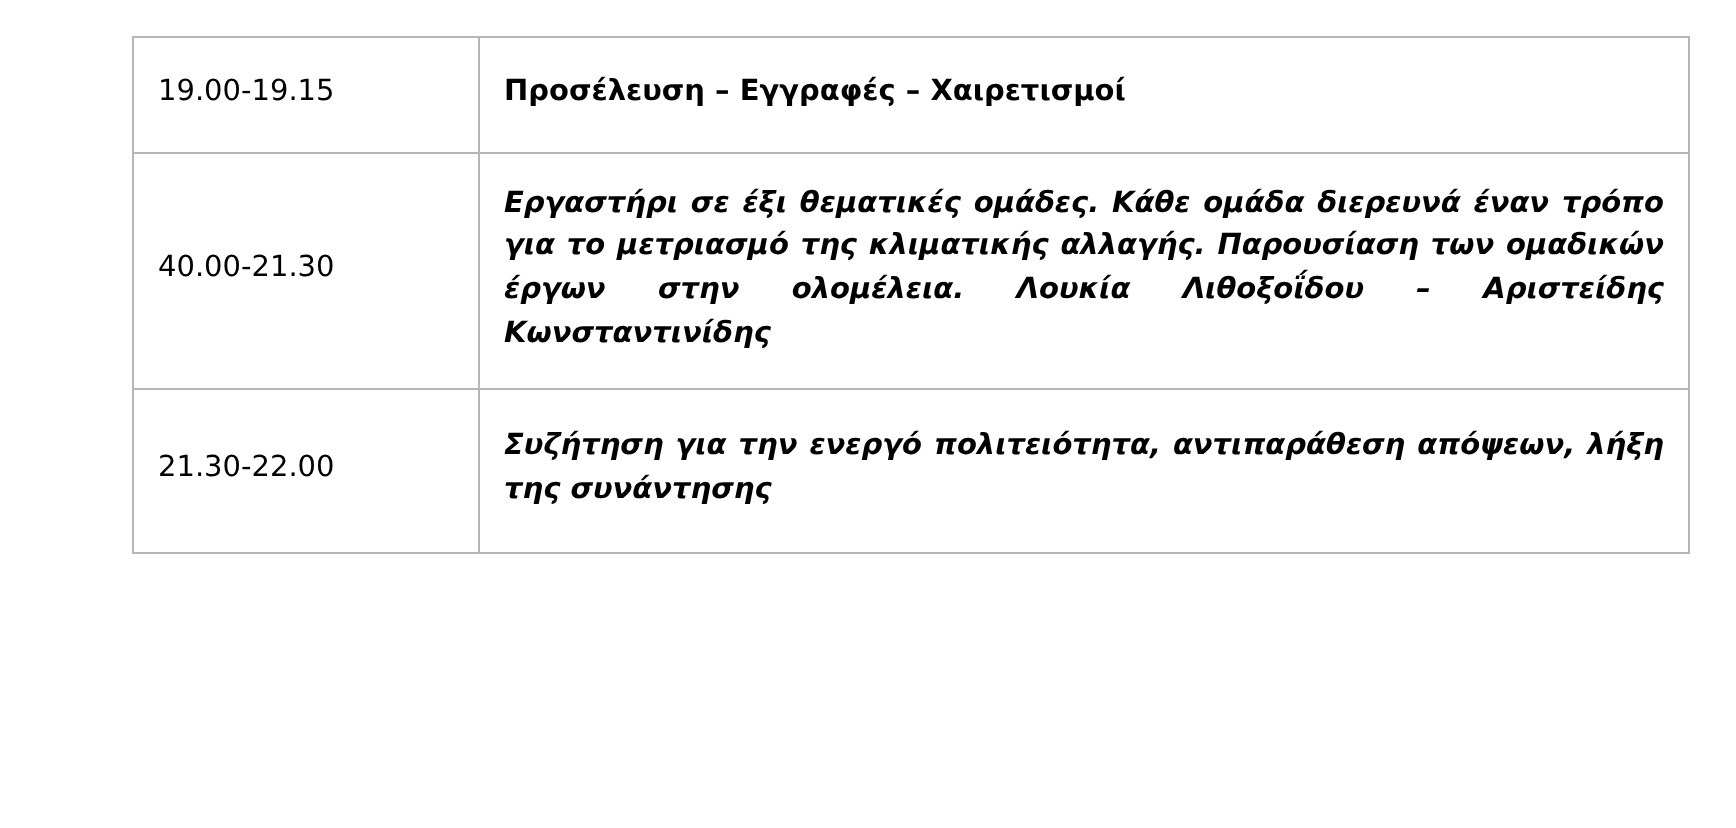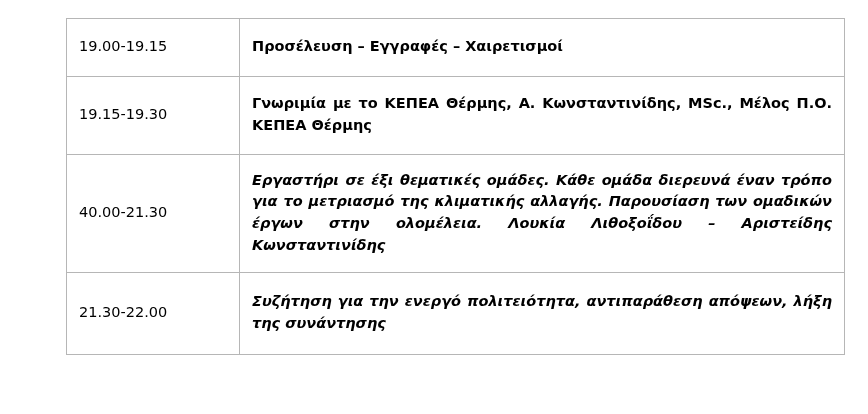--- a/index.html
+++ b/index.html
@@ -61,24 +61,20 @@
 </head>
 <body>
 
 <div class="page">
   <table class="schedule-table">
     <tbody>
       <tr class="row-0">
         <td class="col-time time-cell">19.00-19.15</td>
         <td class="col-desc desc-cell">Προσέλευση – Εγγραφές – Χαιρετισμοί</td>
       </tr>
-      <tr class="row-1">
-        <td class="col-time time-cell">19.15-19.30</td>
-        <td class="col-desc desc-cell">Γνωριμία με το ΚΕΠΕΑ Θέρμης, Α. Κωνσταντινίδης, MSc., Μέλος Π.Ο. ΚΕΠΕΑ Θέρμης</td>
-      </tr>
       <tr class="row-3">
         <td class="col-time time-cell">40.00-21.30</td>
         <td class="col-desc desc-cell italic">Εργαστήρι σε έξι θεματικές ομάδες. Κάθε ομάδα διερευνά έναν τρόπο για το μετριασμό της κλιματικής αλλαγής. Παρουσίαση των ομαδικών έργων στην ολομέλεια. Λουκία Λιθοξοΐδου – Αριστείδης Κωνσταντινίδης</td>
       </tr>
       <tr class="row-4">
         <td class="col-time time-cell">21.30-22.00</td>
         <td class="col-desc desc-cell italic">Συζήτηση για την ενεργό πολιτειότητα, αντιπαράθεση απόψεων, λήξη της συνάντησης</td>
       </tr>
     </tbody>
   </table>

